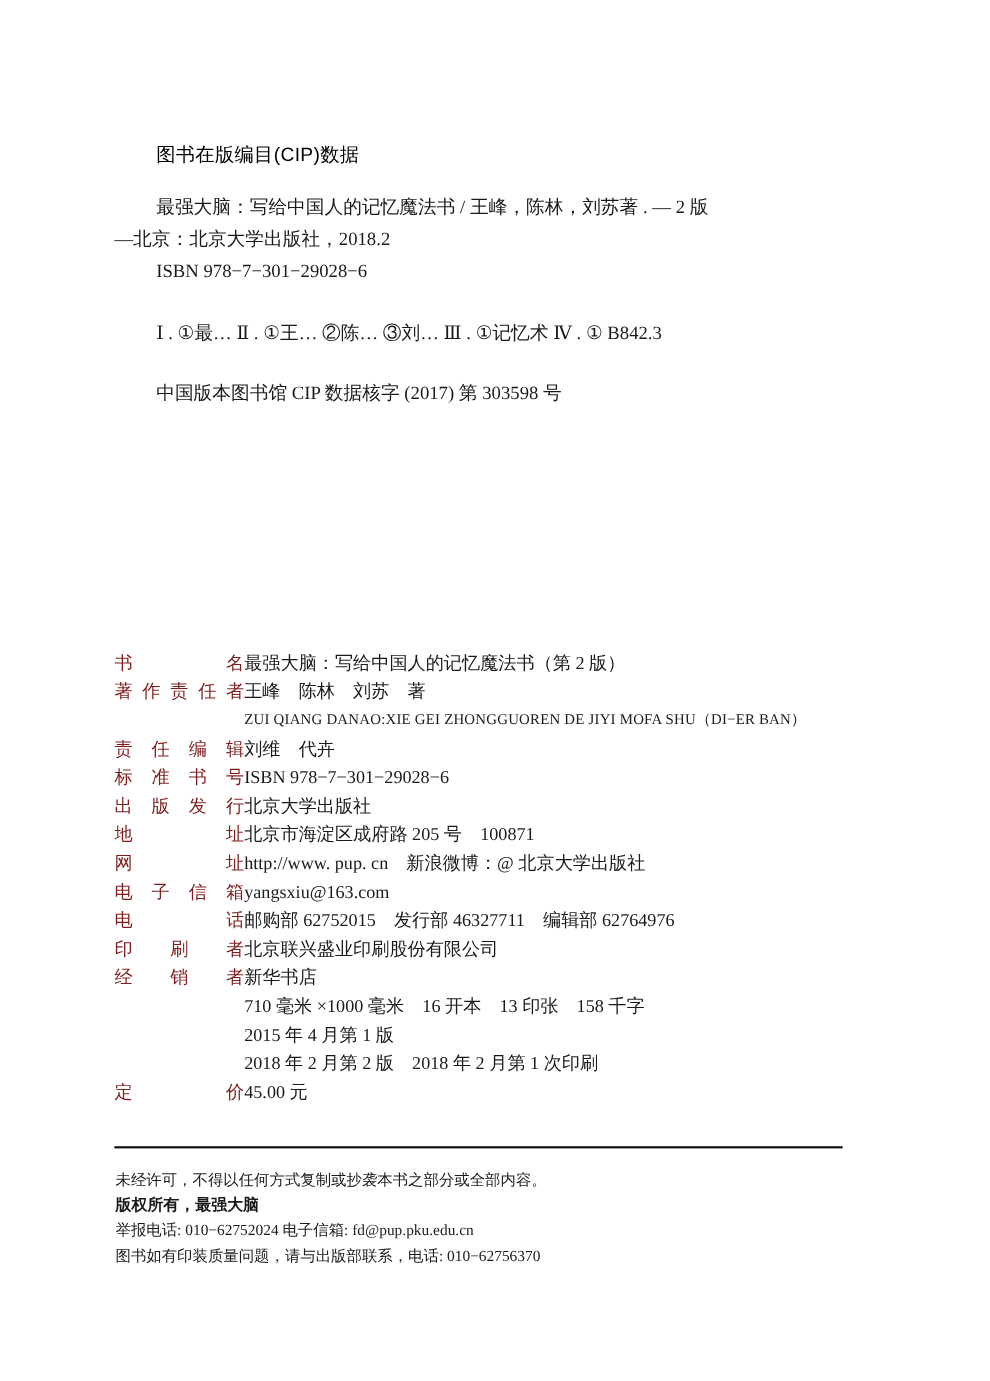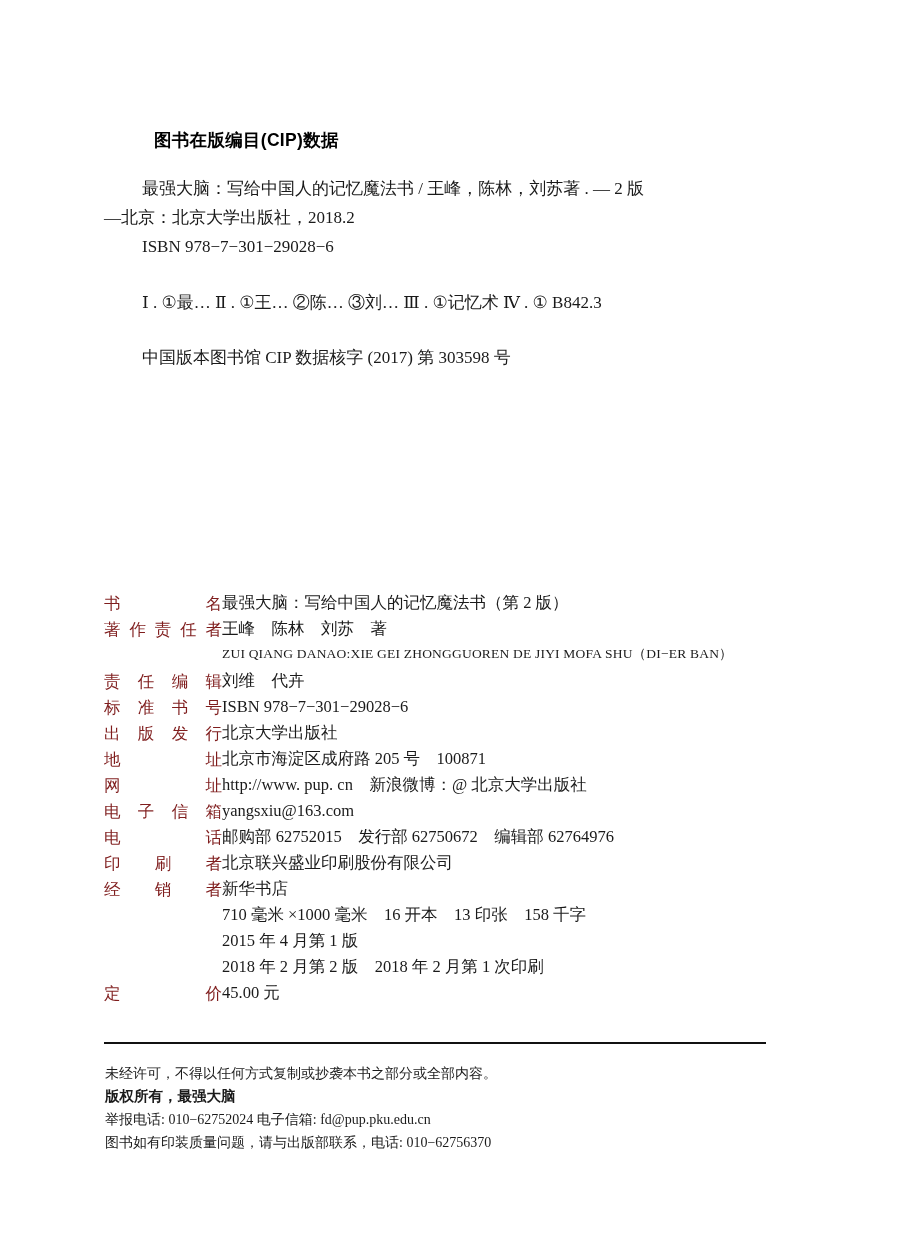--- a/index.html
+++ b/index.html
@@ -23,24 +23,24 @@
 
   
   .cip-block {
     position: absolute;
     left: 104px;
     top: 128px;
     width: 700px;
   }
   .cip-heading {
     font-family: "Liberation Sans", "DejaVu Sans", sans-serif;
-    font-weight: bold;
+    font-weight: normal;
     font-size: 17.5px;
     letter-spacing: 0.3px;
-    margin-left: 50px;
+    margin-left: 38px;
     margin-bottom: 22px;
     color: #000;
   }
   .cip-line {
     font-size: 17px;
     line-height: 29px;
     white-space: nowrap;
   }
   .cip-indent {
     padding-left: 38px;
@@ -175,21 +175,21 @@
       <div class="value">http://www. pup. cn　新浪微博：@ 北京大学出版社</div>
     </div>
 
     <div class="row">
       <div class="label">电子信箱</div>
       <div class="value">yangsxiu@163.com</div>
     </div>
 
     <div class="row">
       <div class="label">电　话</div>
-      <div class="value">邮购部 62752015　发行部 62750672　编辑部 62764976</div>
+      <div class="value">邮购部 62752015　发行部 46327711　编辑部 62764976</div>
     </div>
 
     <div class="row">
       <div class="label">印刷者</div>
       <div class="value">北京联兴盛业印刷股份有限公司</div>
     </div>
 
     <div class="row">
       <div class="label">经销者</div>
       <div class="value">新华书店</div>

